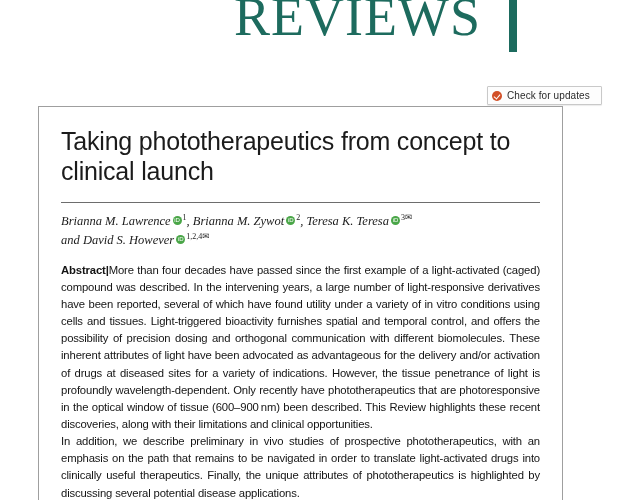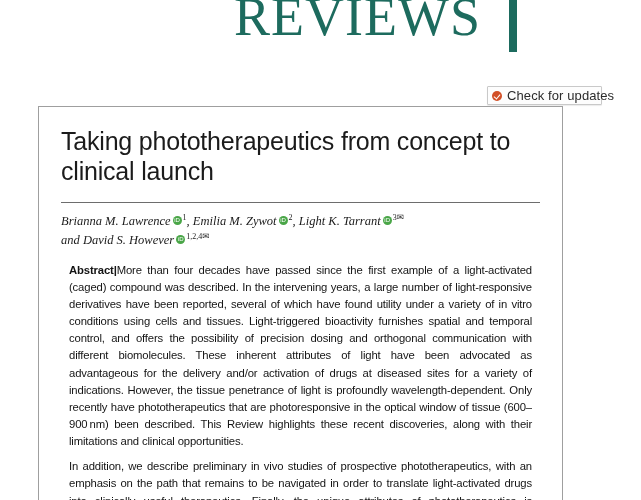--- a/index.html
+++ b/index.html
@@ -74,21 +74,21 @@
     left: 3px;
     top: 2.5px;
     width: 3px;
     height: 5px;
     border: 1.2px solid #ffffff;
     border-top: none;
     border-left: none;
     transform: rotate(40deg);
   }
   .updates-badge .label {
-    font-size: 13px;
+    font-size: 10px;
     color: #2b2b2b;
     letter-spacing: 0.1px;
     white-space: nowrap;
   }
 
   
   .article {
     position: absolute;
     left: 38px;
     top: 106px;
@@ -165,21 +165,21 @@
     font-size: 11.3px;
     line-height: 1.52;
     color: #141414;
     text-align: justify;
     letter-spacing: -0.15px;
   }
   .abstract .lead {
     font-weight: 700;
   }
   .abstract p {
-    margin: 8px;
+    margin: 0;
   }
   .abstract p + p {
     margin-top: 0;
   }
 </style>
 </head>
 <body>
 
 <div class="banner">
   <div class="banner-word">REVIEWS</div>
@@ -191,21 +191,21 @@
   <span class="label">Check for updates</span>
 </div>
 
 <div class="article">
 
   <h1 class="title">Taking phototherapeutics from concept to clinical launch</h1>
 
   <hr class="rule">
 
   <div class="authors">
-    <span>Brianna M. Lawrence</span><span class="orcid"></span><span class="sup">1</span><span>, Emilia M. Zywot</span><span class="orcid"></span><span class="sup">2</span><span>, Light K. Tarrant</span><span class="orcid"></span><span class="sup">3</span><span class="mail">✉</span><br>
+    <span>Brianna M. Lawrence</span><span class="orcid"></span><span class="sup">1</span><span>, Brianna M. Zywot</span><span class="orcid"></span><span class="sup">2</span><span>, Teresa K. Teresa</span><span class="orcid"></span><span class="sup">3</span><span class="mail">✉</span><br>
     <span>and David S. However</span><span class="orcid"></span><span class="sup">1,2,4</span><span class="mail">✉</span>
   </div>
 
   <div class="abstract">
     <p><span class="lead">Abstract</span><span class="lead">|</span><span>More than four decades have passed since the first example of a light-activated (caged) compound was described. In the intervening years, a large number of light-responsive derivatives have been reported, several of which have found utility under a variety of in vitro conditions using cells and tissues. Light-triggered bioactivity furnishes spatial and temporal control, and offers the possibility of precision dosing and orthogonal communication with different biomolecules. These inherent attributes of light have been advocated as advantageous for the delivery and/or activation of drugs at diseased sites for a variety of indications. However, the tissue penetrance of light is profoundly wavelength-dependent. Only recently have phototherapeutics that are photoresponsive in the optical window of tissue (600–900 nm) been described. This Review highlights these recent discoveries, along with their limitations and clinical opportunities.</span></p>
     <p>In addition, we describe preliminary in vivo studies of prospective phototherapeutics, with an emphasis on the path that remains to be navigated in order to translate light-activated drugs into clinically useful therapeutics. Finally, the unique attributes of phototherapeutics is highlighted by discussing several potential disease applications.</p>
   </div>
 
 </div>
 

